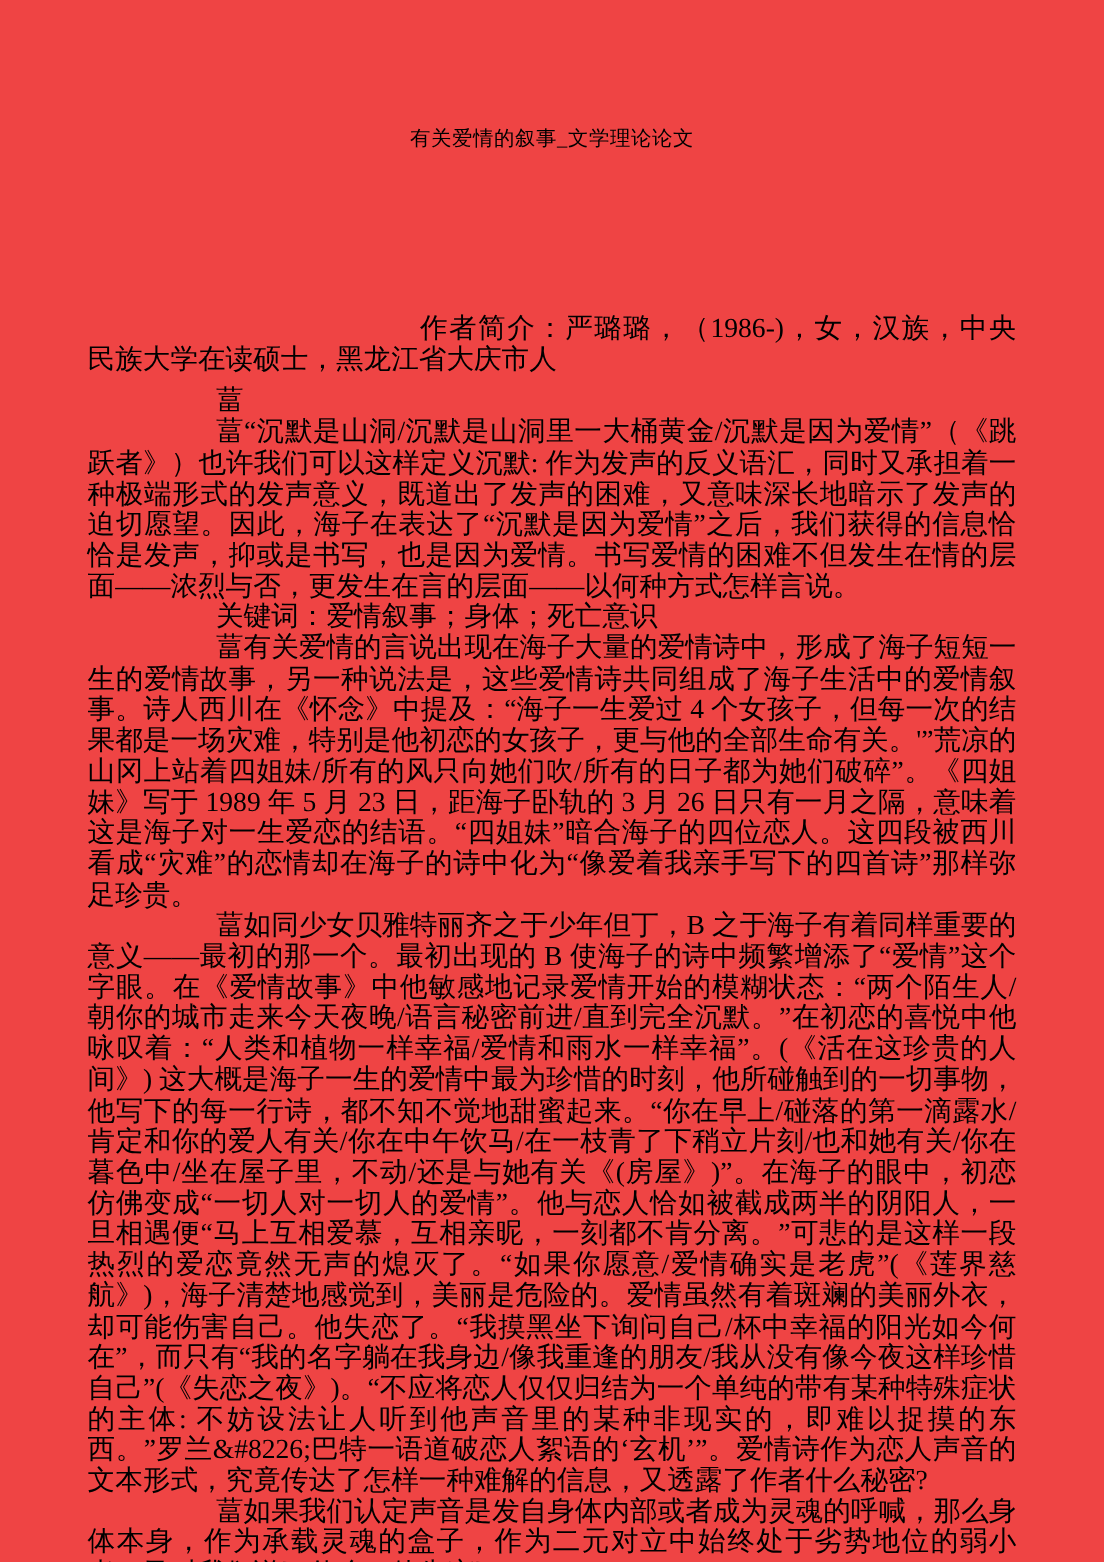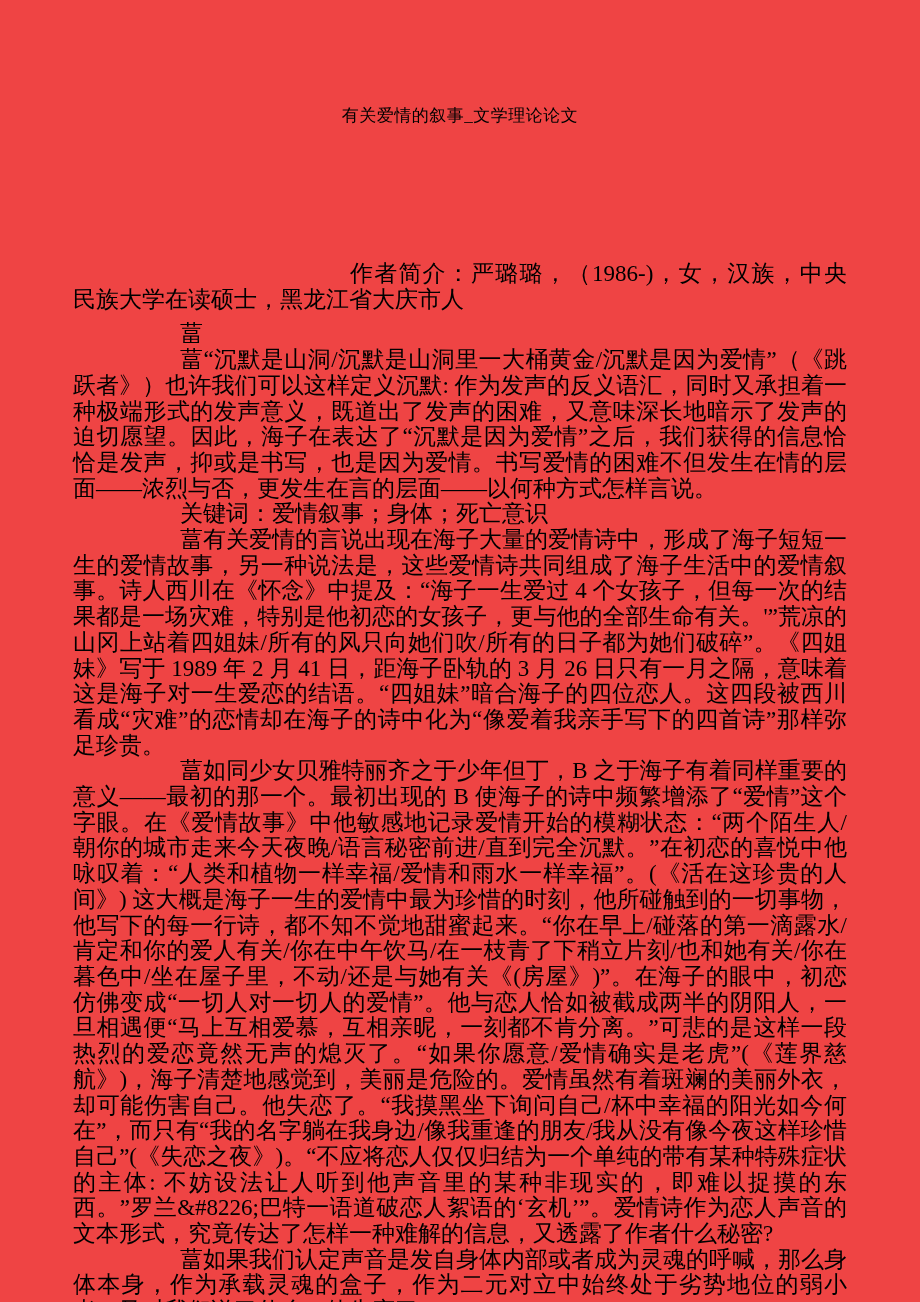--- a/index.html
+++ b/index.html
@@ -49,19 +49,19 @@
   <div class="body-text">
     <p class="para author-para">作者简介：严璐璐，（1986-)，女，汉族，中央民族大学在读硕士，黑龙江省大庆市人</p>
 
 
     <p class="para">葍</p>
 
     <p class="para">葍“沉默是山洞/沉默是山洞里一大桶黄金/沉默是因为爱情”（《跳跃者》）也许我们可以这样定义沉默: 作为发声的反义语汇，同时又承担着一种极端形式的发声意义，既道出了发声的困难，又意味深长地暗示了发声的迫切愿望。因此，海子在表达了“沉默是因为爱情”之后，我们获得的信息恰恰是发声，抑或是书写，也是因为爱情。书写爱情的困难不但发生在情的层面——浓烈与否，更发生在言的层面——以何种方式怎样言说。</p>
 
     <p class="para">关键词：爱情叙事；身体；死亡意识</p>
 
-    <p class="para">葍有关爱情的言说出现在海子大量的爱情诗中，形成了海子短短一生的爱情故事，另一种说法是，这些爱情诗共同组成了海子生活中的爱情叙事。诗人西川在《怀念》中提及：“海子一生爱过 4 个女孩子，但每一次的结果都是一场灾难，特别是他初恋的女孩子，更与他的全部生命有关。'”荒凉的山冈上站着四姐妹/所有的风只向她们吹/所有的日子都为她们破碎”。《四姐妹》写于 1989 年 2 月 41 日，距海子卧轨的 3 月 26 日只有一月之隔，意味着这是海子对一生爱恋的结语。“四姐妹”暗合海子的四位恋人。这四段被西川看成“灾难”的恋情却在海子的诗中化为“像爱着我亲手写下的四首诗”那样弥足珍贵。</p>
+    <p class="para">葍有关爱情的言说出现在海子大量的爱情诗中，形成了海子短短一生的爱情故事，另一种说法是，这些爱情诗共同组成了海子生活中的爱情叙事。诗人西川在《怀念》中提及：“海子一生爱过 4 个女孩子，但每一次的结果都是一场灾难，特别是他初恋的女孩子，更与他的全部生命有关。'”荒凉的山冈上站着四姐妹/所有的风只向她们吹/所有的日子都为她们破碎”。《四姐妹》写于 1989 年 5 月 23 日，距海子卧轨的 3 月 26 日只有一月之隔，意味着这是海子对一生爱恋的结语。“四姐妹”暗合海子的四位恋人。这四段被西川看成“灾难”的恋情却在海子的诗中化为“像爱着我亲手写下的四首诗”那样弥足珍贵。</p>
 
     <p class="para">葍如同少女贝雅特丽齐之于少年但丁，B 之于海子有着同样重要的意义——最初的那一个。最初出现的 B 使海子的诗中频繁增添了“爱情”这个字眼。在《爱情故事》中他敏感地记录爱情开始的模糊状态：“两个陌生人/朝你的城市走来今天夜晚/语言秘密前进/直到完全沉默。”在初恋的喜悦中他咏叹着：“人类和植物一样幸福/爱情和雨水一样幸福”。(《活在这珍贵的人间》) 这大概是海子一生的爱情中最为珍惜的时刻，他所碰触到的一切事物，他写下的每一行诗，都不知不觉地甜蜜起来。“你在早上/碰落的第一滴露水/肯定和你的爱人有关/你在中午饮马/在一枝青了下稍立片刻/也和她有关/你在暮色中/坐在屋子里，不动/还是与她有关《(房屋》)”。在海子的眼中，初恋仿佛变成“一切人对一切人的爱情”。他与恋人恰如被截成两半的阴阳人，一旦相遇便“马上互相爱慕，互相亲昵，一刻都不肯分离。”可悲的是这样一段热烈的爱恋竟然无声的熄灭了。“如果你愿意/爱情确实是老虎”(《莲界慈航》)，海子清楚地感觉到，美丽是危险的。爱情虽然有着斑斓的美丽外衣，却可能伤害自己。他失恋了。“我摸黑坐下询问自己/杯中幸福的阳光如今何在”，而只有“我的名字躺在我身边/像我重逢的朋友/我从没有像今夜这样珍惜自己”(《失恋之夜》)。“不应将恋人仅仅归结为一个单纯的带有某种特殊症状的主体: 不妨设法让人听到他声音里的某种非现实的，即难以捉摸的东西。”罗兰&amp;#8226;巴特一语道破恋人絮语的‘玄机’”。爱情诗作为恋人声音的文本形式，究竟传达了怎样一种难解的信息，又透露了作者什么秘密?</p>
 
     <p class="para">葍如果我们认定声音是发自身体内部或者成为灵魂的呼喊，那么身体本身，作为承载灵魂的盒子，作为二元对立中始终处于劣势地位的弱小者，又对我们说了什么？他失恋了</p>
   </div>
 </div>
 
 </body></html>

